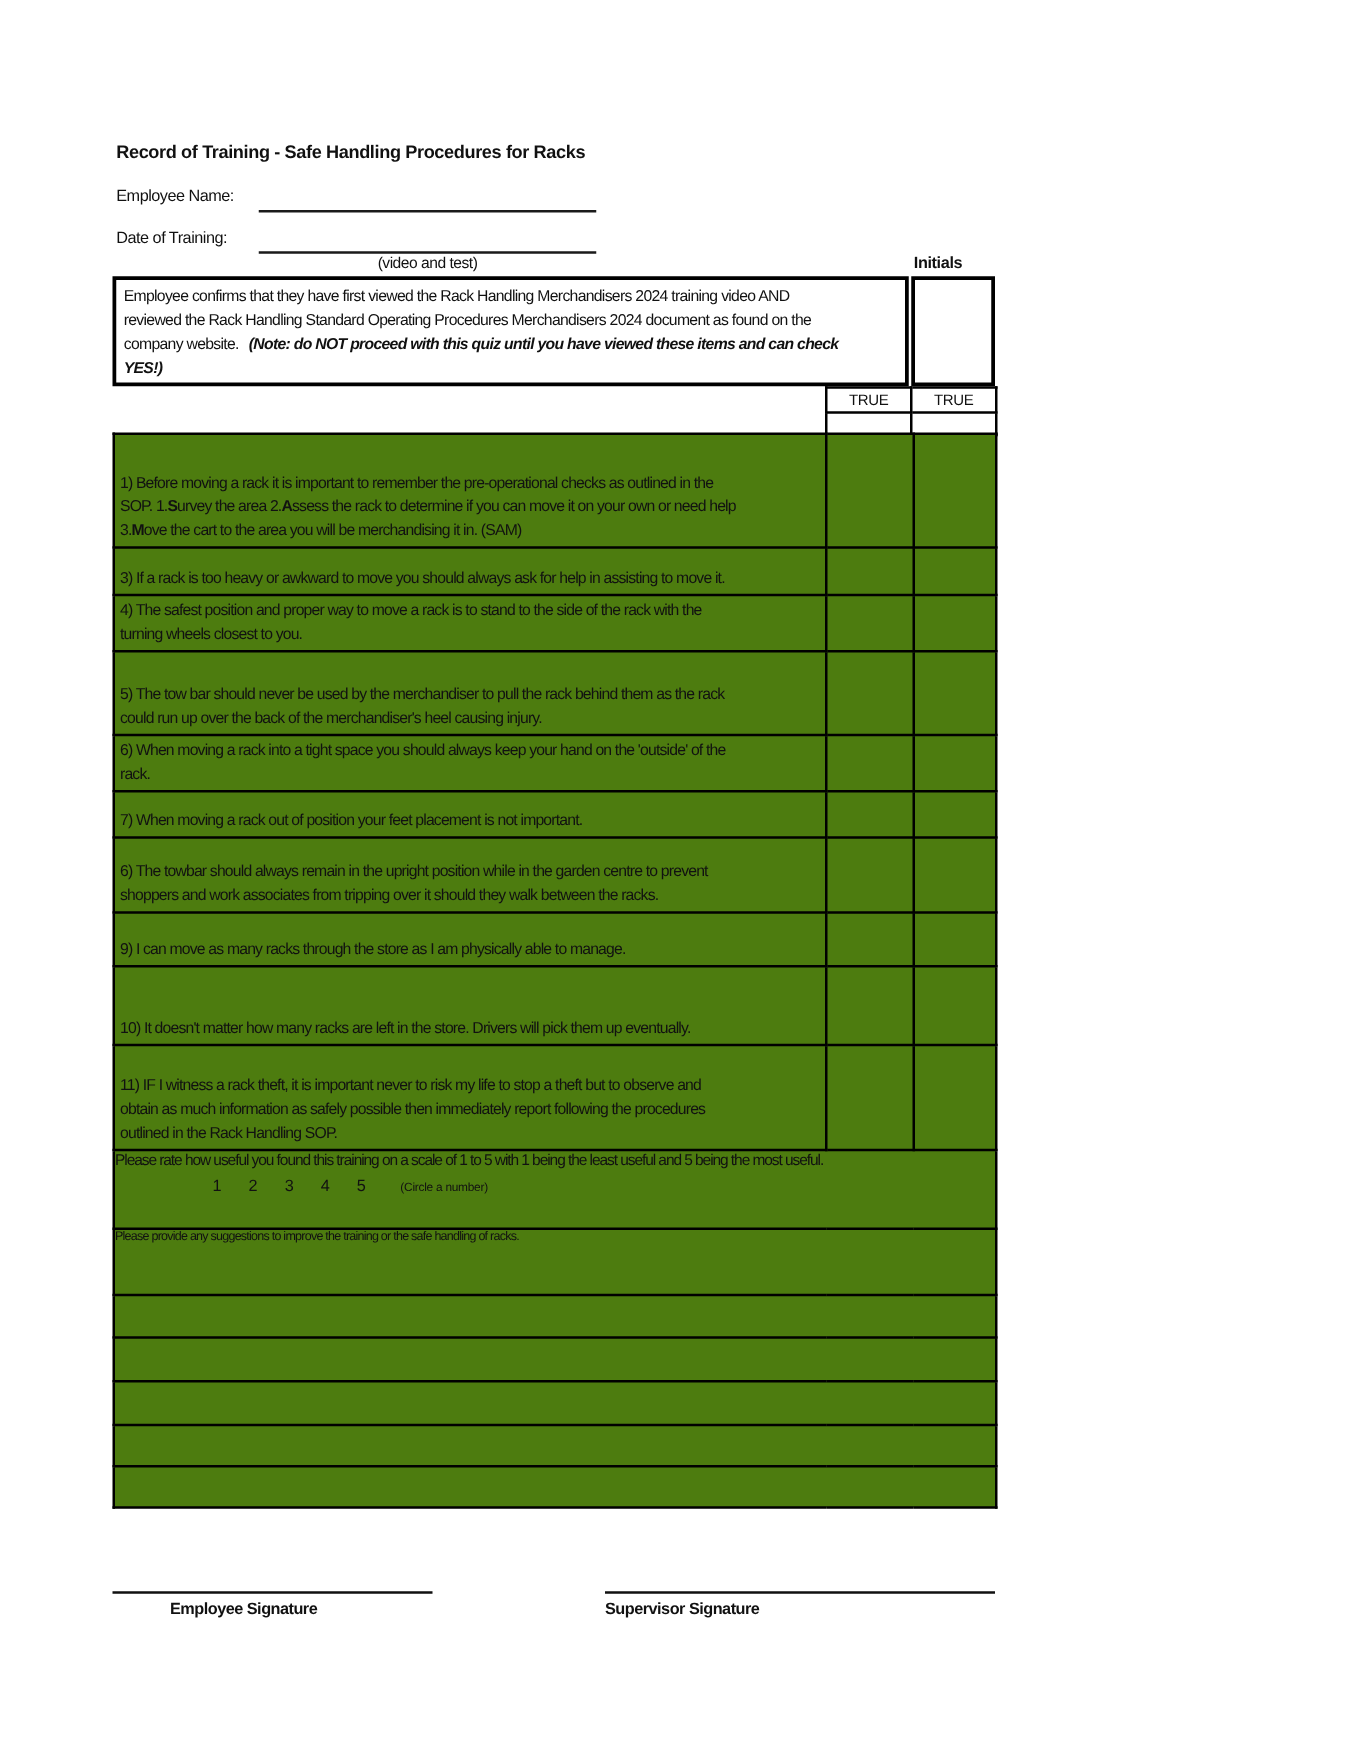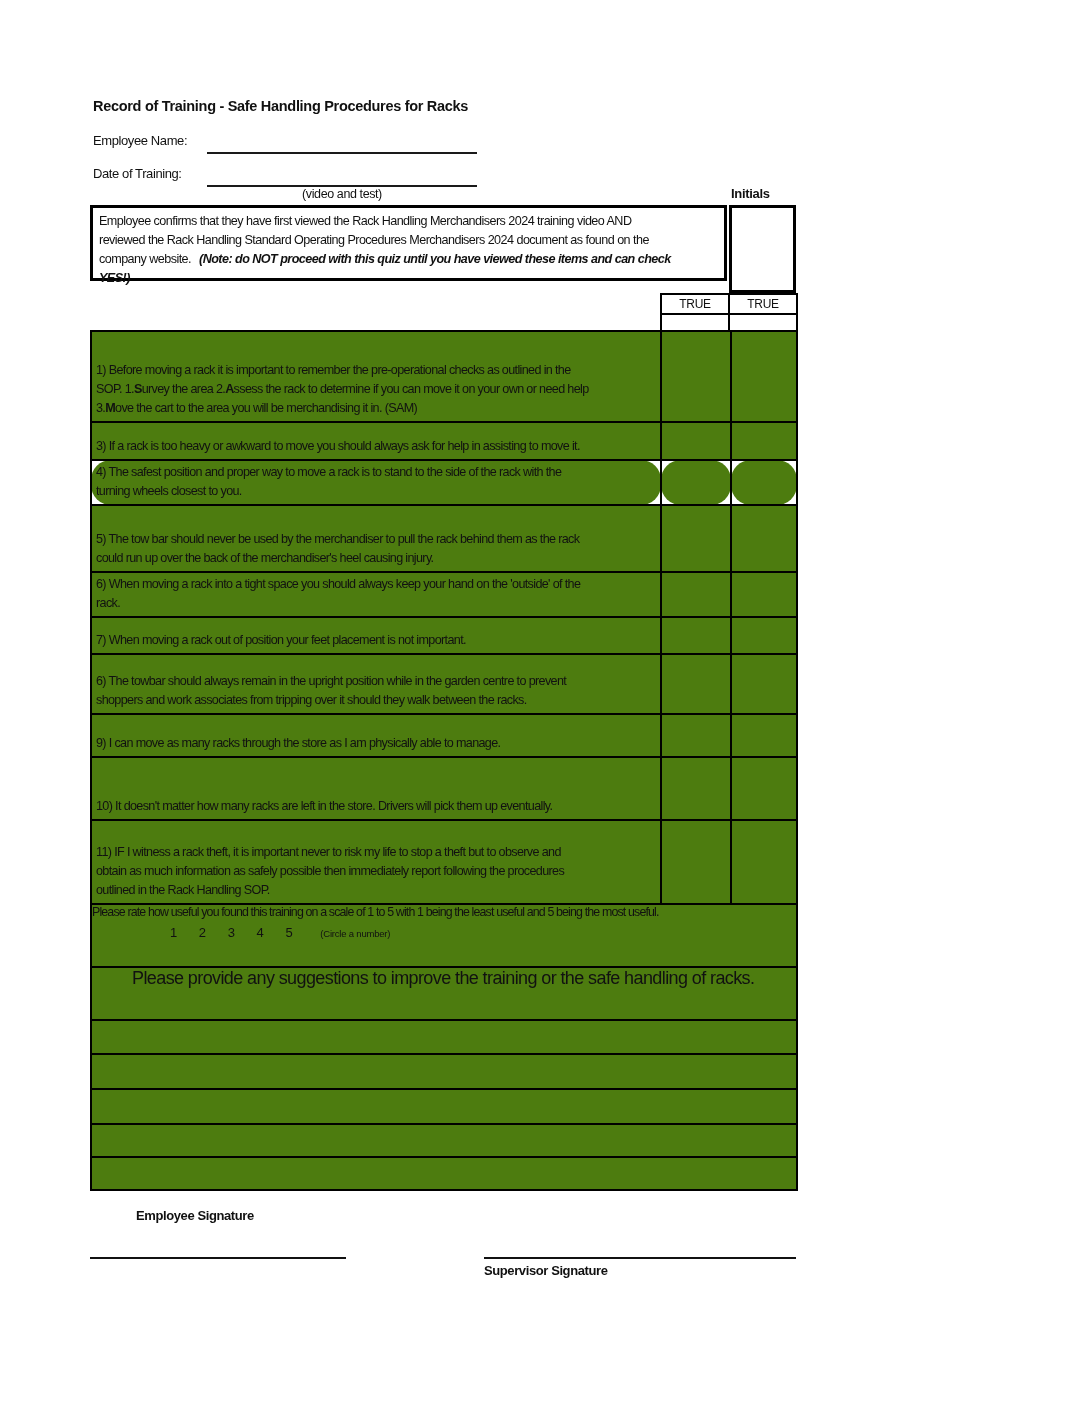--- a/index.html
+++ b/index.html
@@ -7,35 +7,35 @@
     font-family:"Liberation Sans", sans-serif;
     color:#111;
     -webkit-font-smoothing:antialiased;
   }
   #page{
     position:relative;
     width:1088px;height:1408px;
     background:#ffffff;
     overflow:hidden;
   }
-  .abs{position:absolute;}
+  .abs{position:absolute;margin-top:16px;}
   .b{font-weight:bold;}
   .pre{white-space:pre-line;}
 
   #title{left:93px;top:98px;font-size:14.5px;font-weight:bold;letter-spacing:-0.3px;}
   .field-label{font-size:13px;letter-spacing:-0.4px;}
   #emp-label{left:93px;top:133px;}
   #emp-line{left:207px;top:138px;width:270px;height:14px;border-bottom:2px solid #1a1a1a;}
   #date-label{left:93px;top:166px;}
   #date-line{left:207px;top:171px;width:270px;height:14px;border-bottom:2px solid #1a1a1a;}
   #video-test{left:207px;top:187px;width:270px;text-align:center;font-size:12.5px;letter-spacing:-0.4px;}
   #initials-label{left:731px;top:186px;font-size:13px;font-weight:bold;letter-spacing:-0.3px;}
 
   #confirm-box{
-    left:90px;top:205px;width:637px;height:76px;
+    left:90px;top:205px;width:637px;height:88px;
     border:3px solid #000;box-sizing:border-box;
     padding:4px 6px 0 6px;
     font-size:12.6px;line-height:19px;letter-spacing:-0.55px;
   }
   #confirm-note{font-weight:bold;font-style:italic;margin-left:8px;}
   #initials-box{
     left:729px;top:205px;width:67px;height:88px;
     border:3px solid #000;box-sizing:border-box;background:#fff;
   }
 
@@ -53,38 +53,38 @@
   #quiz{left:90px;top:330px;border-collapse:collapse;table-layout:fixed;}
   #quiz td{border:2px solid #000;padding:0;background:#4d7c0f;box-sizing:border-box;}
   #quiz td.q{
     width:570px;vertical-align:bottom;
     padding:2px 2px 3px 4px;
   }
   .qt{font-size:12.6px;line-height:19px;letter-spacing:-0.65px;white-space:pre-line;}
   #quiz td.ans{width:70px;}
   #quiz td.ans.f{width:66px;}
   tr.r1 td{height:91px;} tr.r2 td{height:46px;} tr.r3 td{height:38px;}
-  tr.r4 td{height:40px;border-radius:20px;} tr.r5 td{height:67px;} tr.r6 td{height:38px;}
+  tr.r4 td{height:40px;} tr.r5 td{height:67px;} tr.r6 td{height:38px;}
   tr.r7 td{height:37px;} tr.r8 td{height:60px;} tr.r9 td{height:43px;}
   tr.r10 td{height:63px;} tr.r11 td{height:84px;}
 
   tr.rating-row td{height:63px;vertical-align:top;padding:12px 4px 0 5px;}
   .rating-prompt{font-size:12.4px;letter-spacing:-0.85px;white-space:nowrap;}
   .rating-scale{margin-top:6px;padding-left:78px;font-size:13px;}
   .rating-scale .num{display:inline-block;margin-right:18px;}
   .circle-note{font-size:9.5px;letter-spacing:-0.2px;margin-left:6px;}
 
   tr.sugg-row td{height:53px;vertical-align:top;padding:18px 4px 0 5px;}
-  .sugg-text{font-size:18px;letter-spacing:-0.6px;padding-left:40px;}
+  .sugg-text{font-size:10px;letter-spacing:-0.6px;}
   tr.blank-a td{height:34px;} tr.blank-b td{height:35px;} tr.blank-c td{height:33px;}
 
   #emp-sig-line{left:90px;top:1243px;width:256px;height:14px;border-bottom:2.5px solid #111;}
   #sup-sig-line{left:484px;top:1243px;width:312px;height:14px;border-bottom:2.5px solid #111;}
   .sig-label{font-size:13px;font-weight:bold;letter-spacing:-0.4px;}
-  #emp-sig-label{left:92px;top:1208px;padding-left:44px;}
+  #emp-sig-label{left:92px;top:1263px;padding-left:44px;}
   #sup-sig-label{left:484px;top:1263px;}
 </style>
 </head>
 <body>
 
 <div id="page">
 
   <div id="title" class="abs">Record of Training - Safe Handling Procedures for Racks</div>
 
   <div id="emp-label" class="abs field-label">Employee Name:</div>

